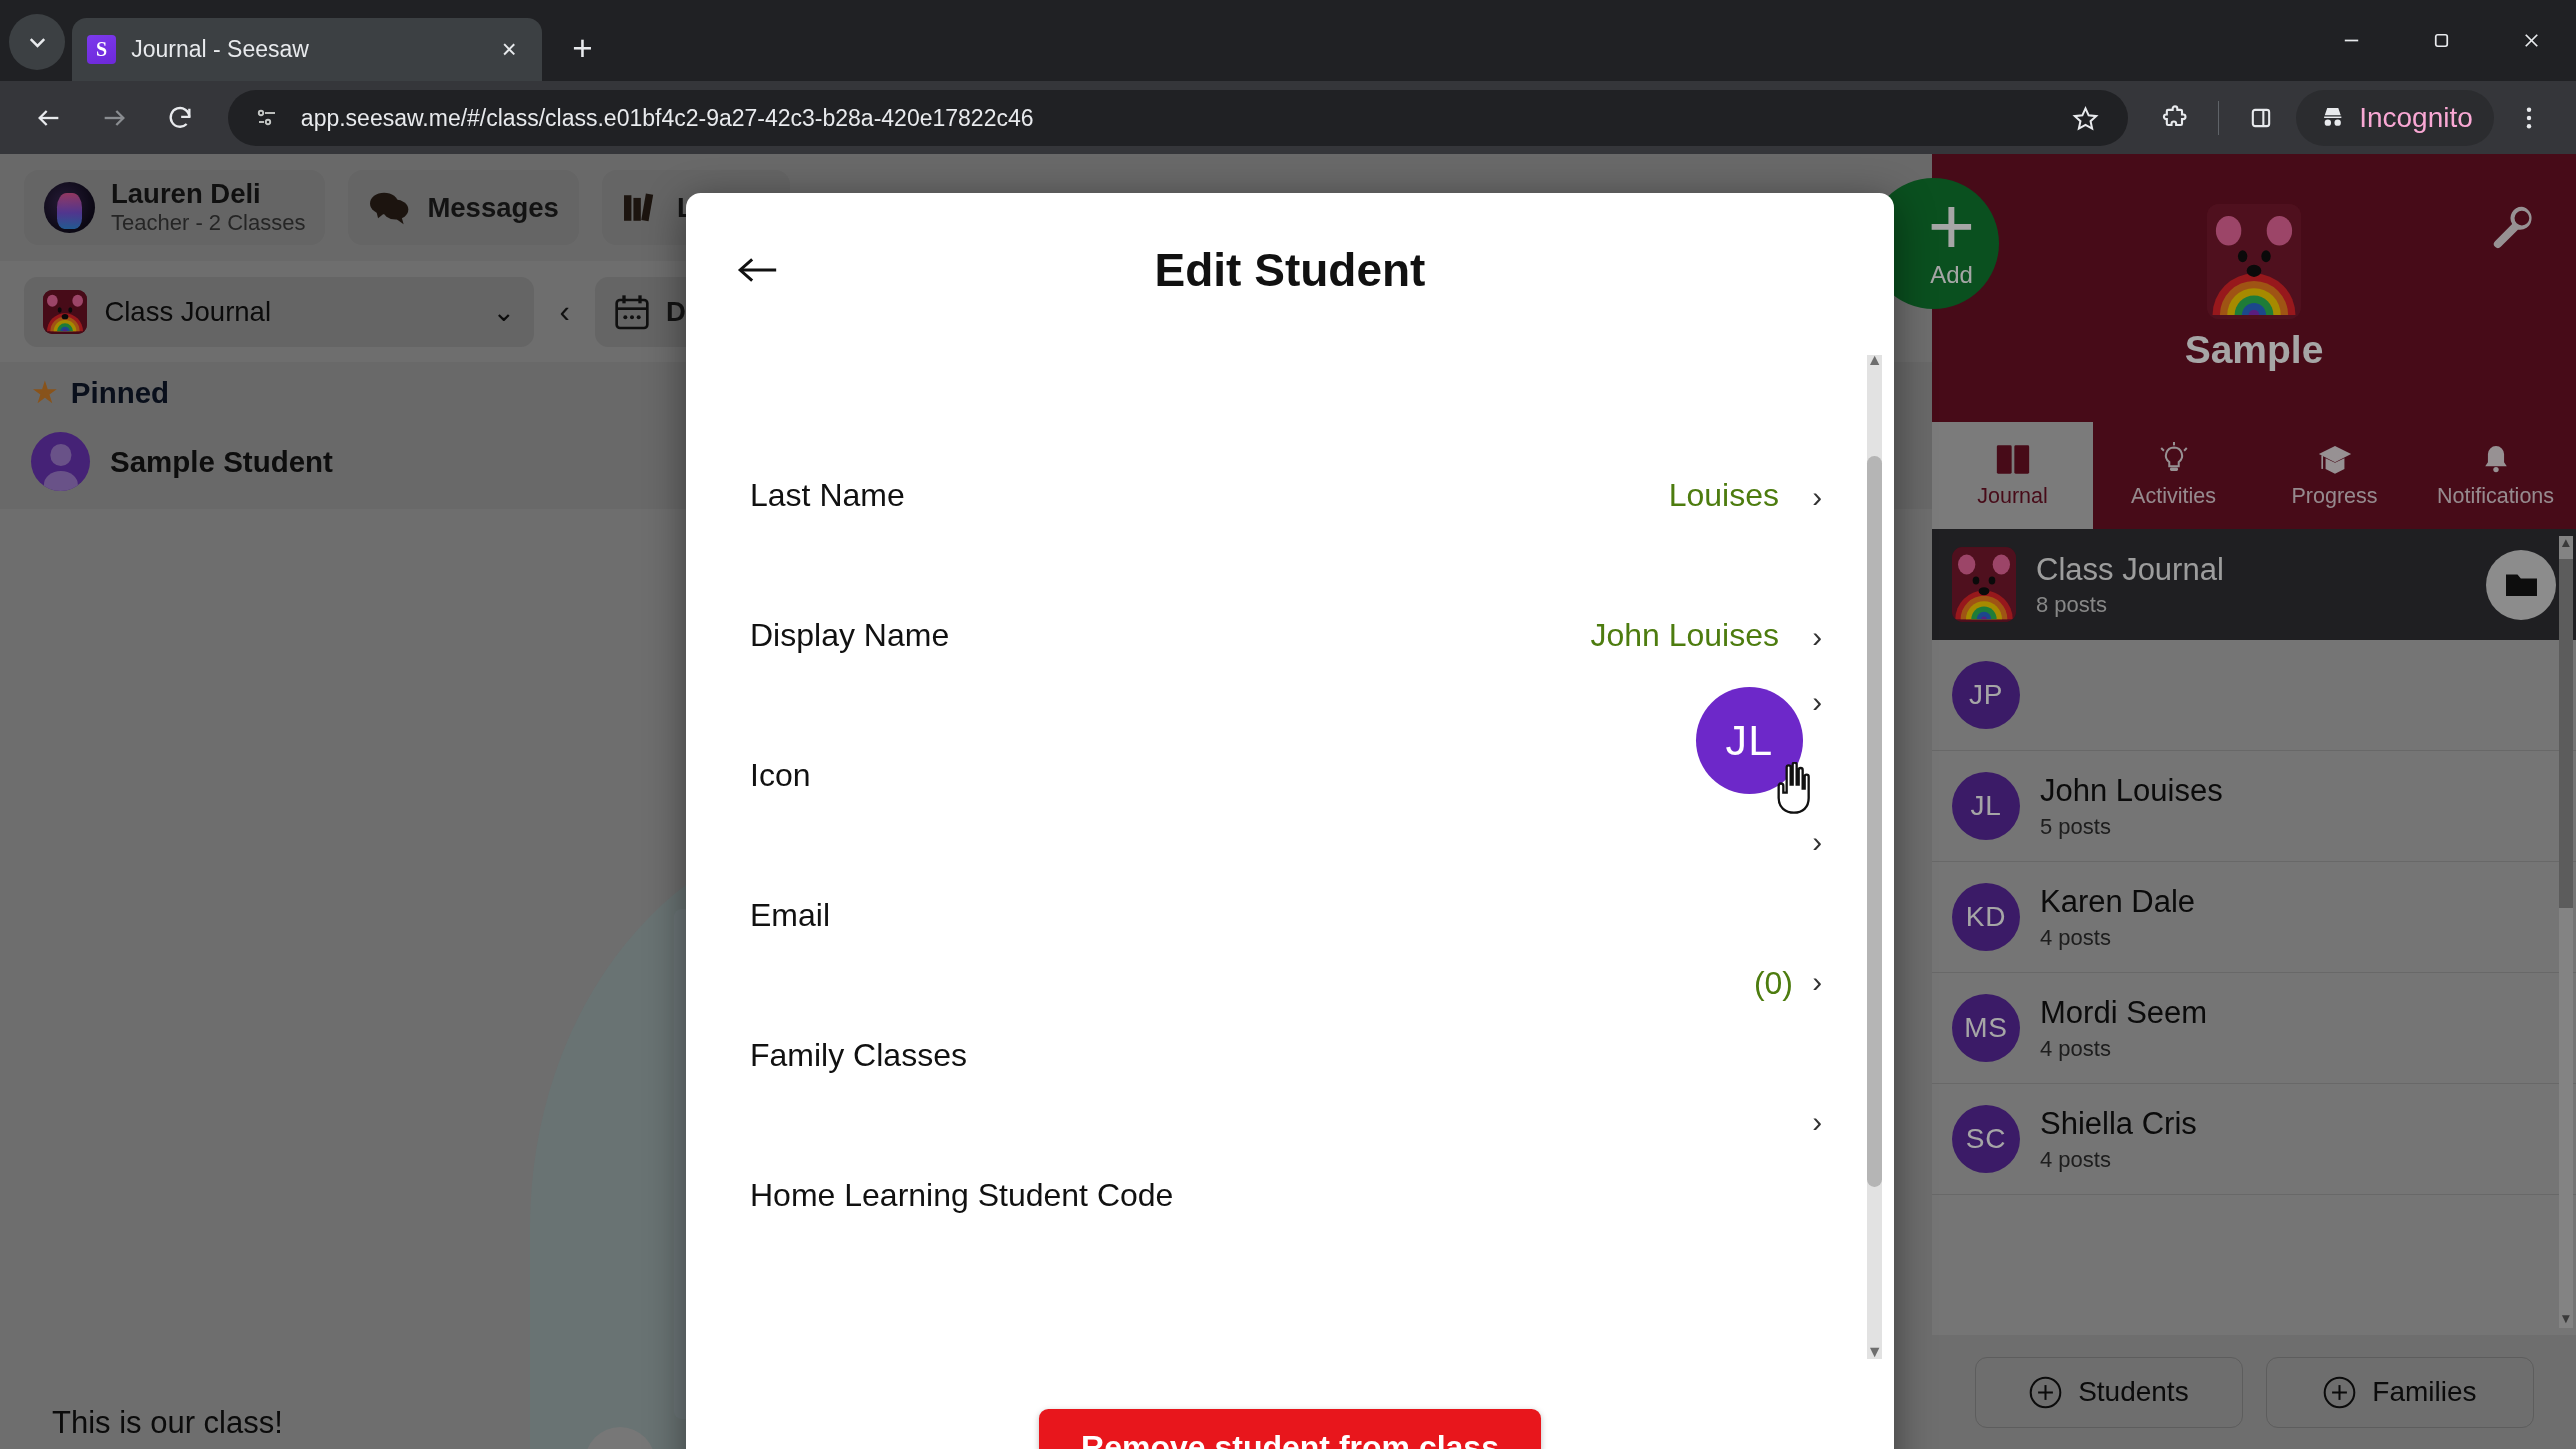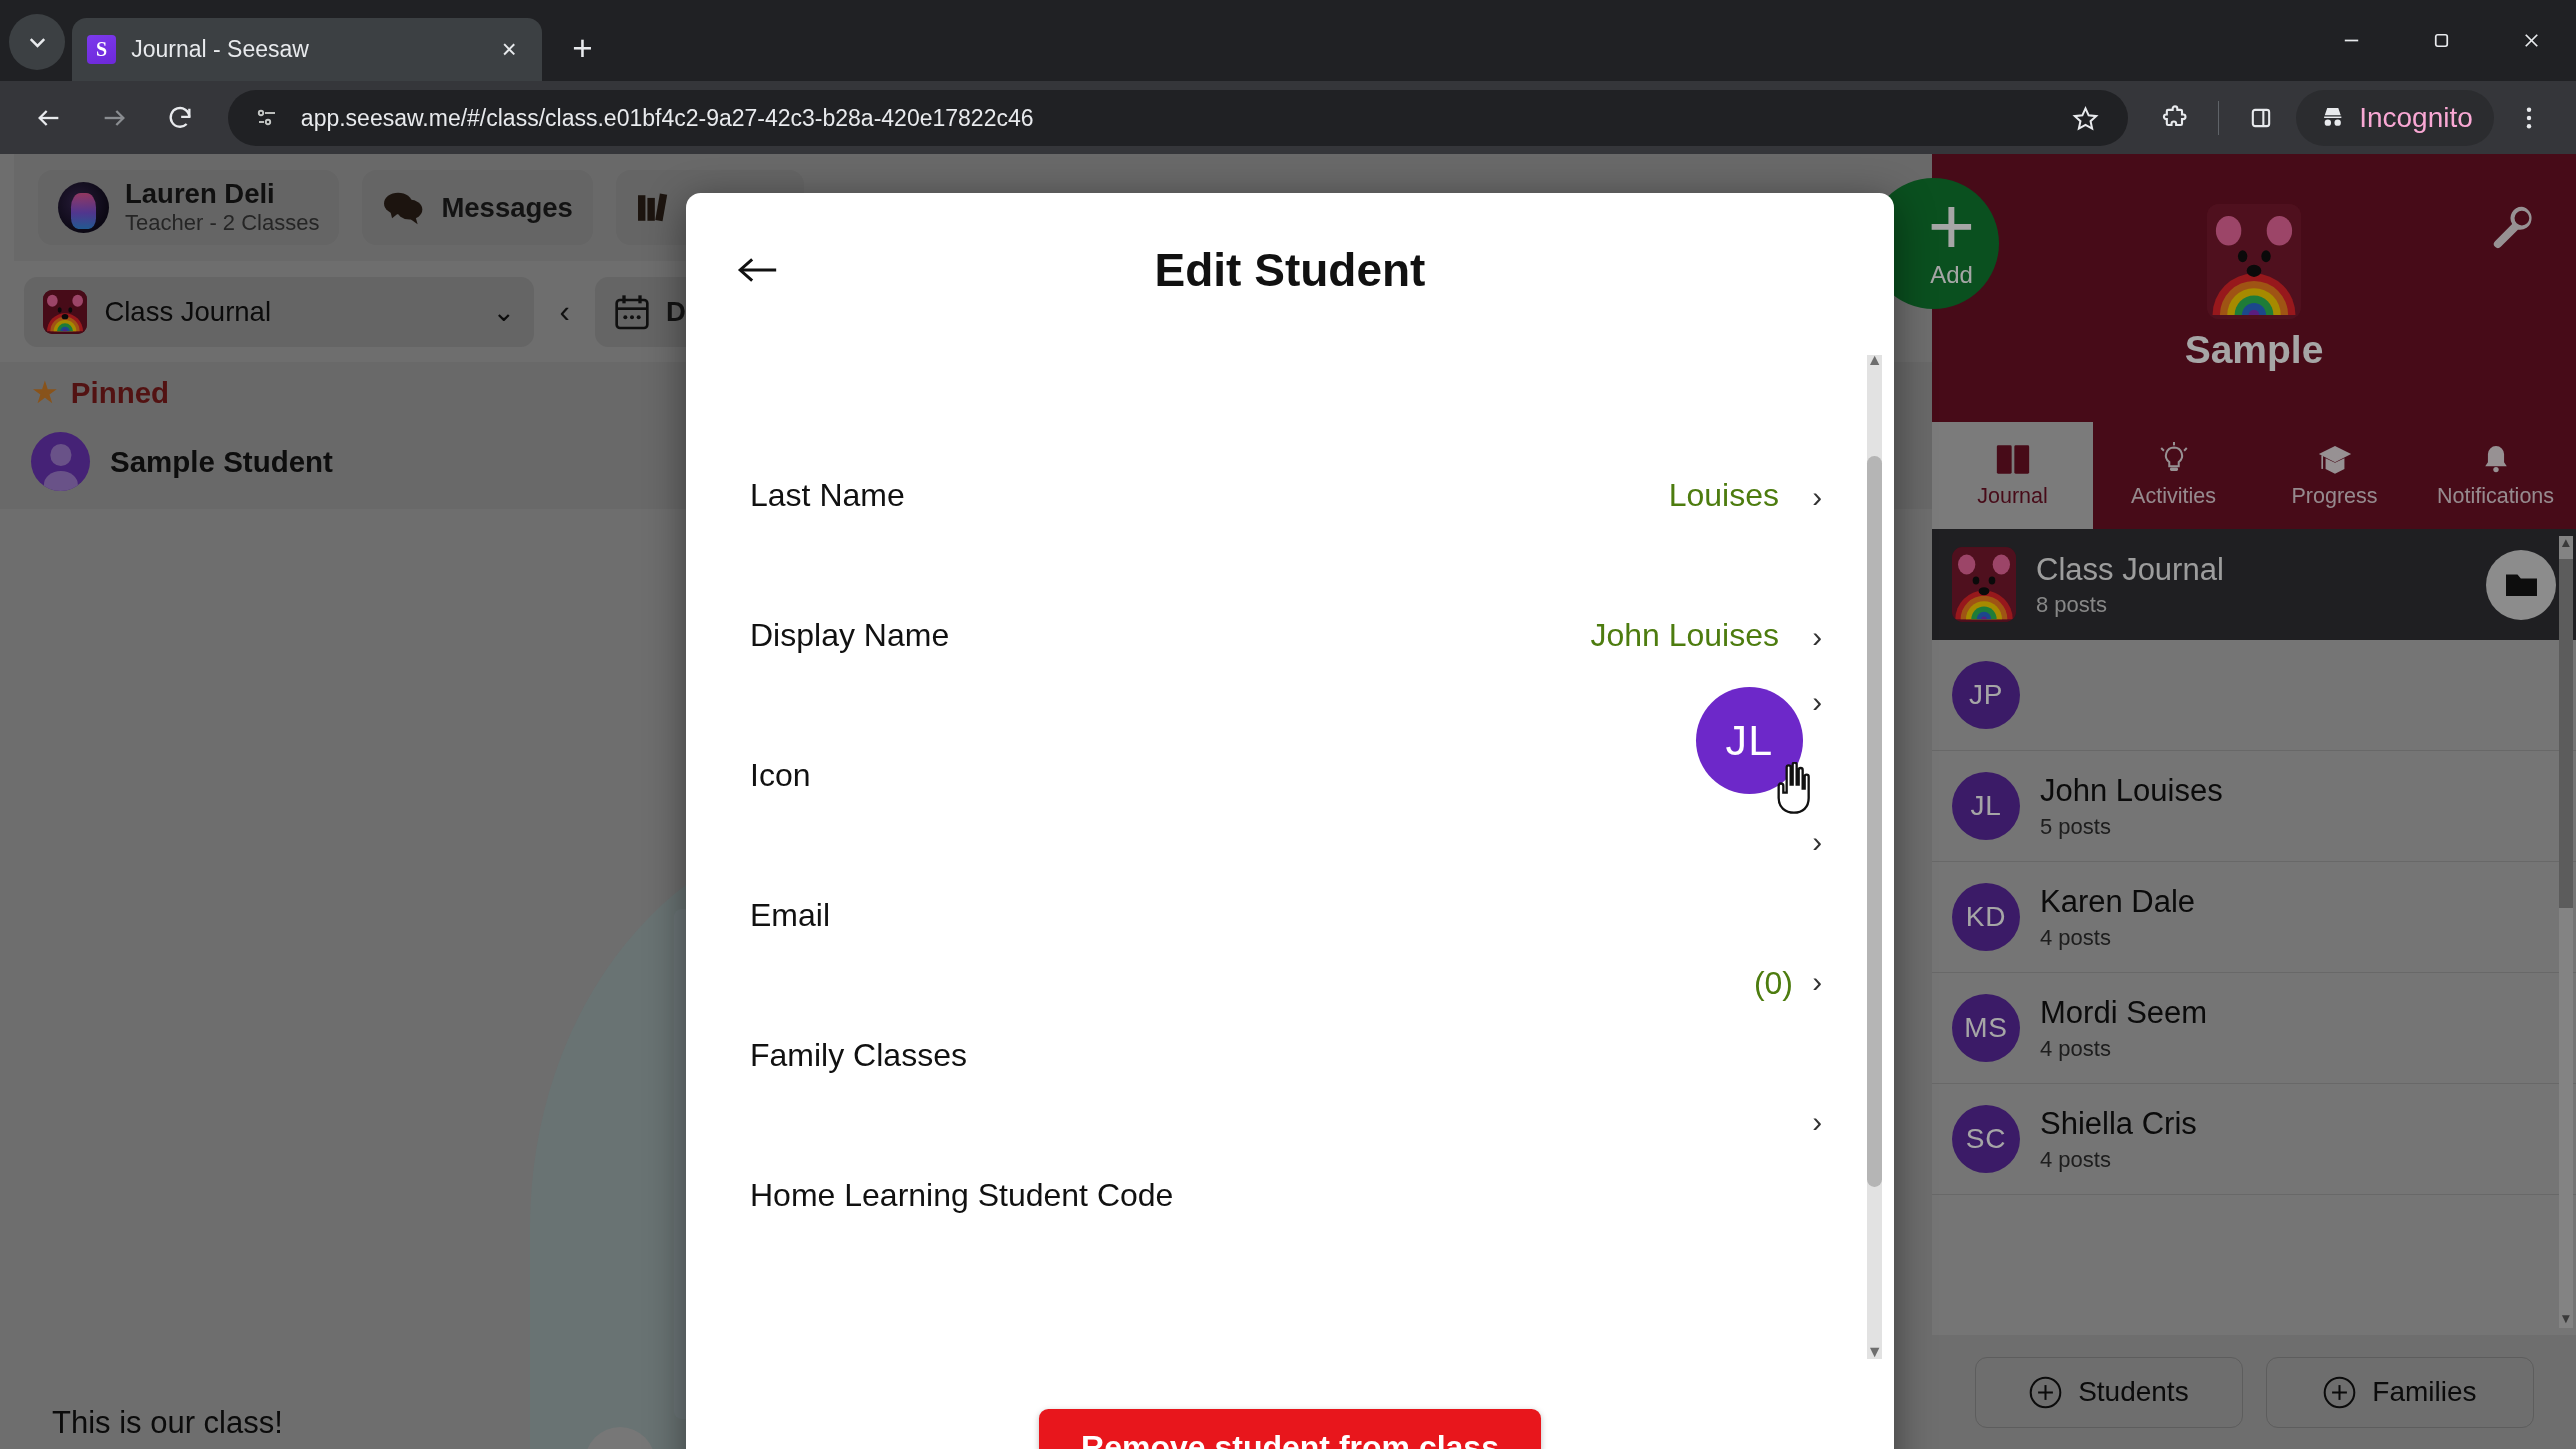--- a/index.html
+++ b/index.html
@@ -103,21 +103,20 @@
   }
 
   
   .app-main {
     position: absolute; left: 0; top: 0; width: 1932px; height: 1295px;
     background: #a9a9a9;
   }
   .app-header {
     height: 107px; display: flex; align-items: center; padding-left: 24px; gap: 23px;
     background: #a2a2a2;
-    margin-left: 14px;
   }
   .hdr-pill {
     height: 75px; border-radius: 14.8px; background: #9b9b9b;
     display: flex; align-items: center; padding: 0 20px; gap: 16px;
   }
   .teacher-av {
     width: 51px; height: 51px; border-radius: 50%;
     background: radial-gradient(circle at 40% 40%, #3a2a55, #120d1f 70%);
     position: relative; overflow: hidden; flex:0 0 auto;
   }
@@ -151,21 +150,21 @@
     height: 70px; border-radius: 13.4px; background: #9b9b9b;
     display: flex; align-items: center; padding: 0 19px; gap: 16px;
   }
   .cal-icon { width: 36px; height: 36px; flex:0 0 auto;}
 
   .pinned-bar {
     background: #a2a2a2; padding: 12px 0 6.7px 31px;
     display:flex; align-items:center; gap: 12px;
   }
   .pin-star { color: #d2802a; font-size: 31px; }
-  .pinned-label { color:#7f1d1d; font-size: 29.5px; font-weight: bold; }
+  .pinned-label { color:#0f172a; font-size: 29.5px; font-weight: bold; }
   .pinned-student {
     display: flex; align-items: center; gap: 20px; padding: 14.8px 0 17.4px 31px;
     background: #a2a2a2;
   }
   .avatar-generic {
     width: 59px; height: 59px; border-radius: 50%;
     background: #6b35b5; position: relative; overflow: hidden; flex:0 0 auto;
   }
   .avatar-generic::before {
     content:''; position:absolute; left:50%; top:20%; transform:translateX(-50%);

